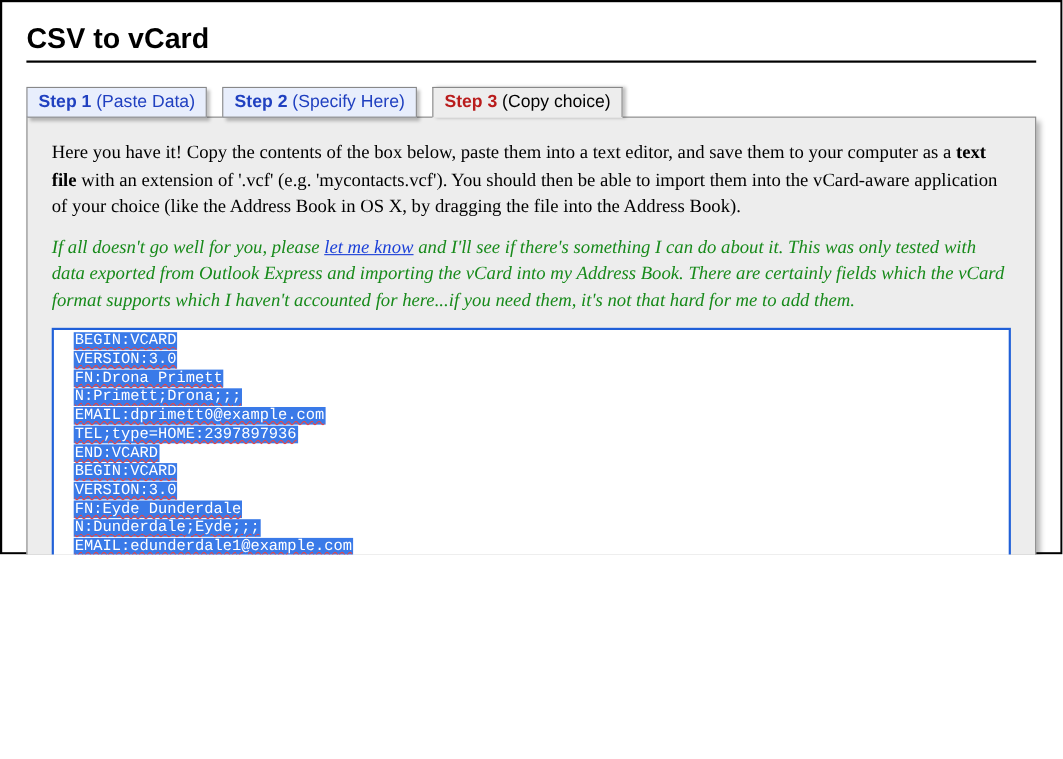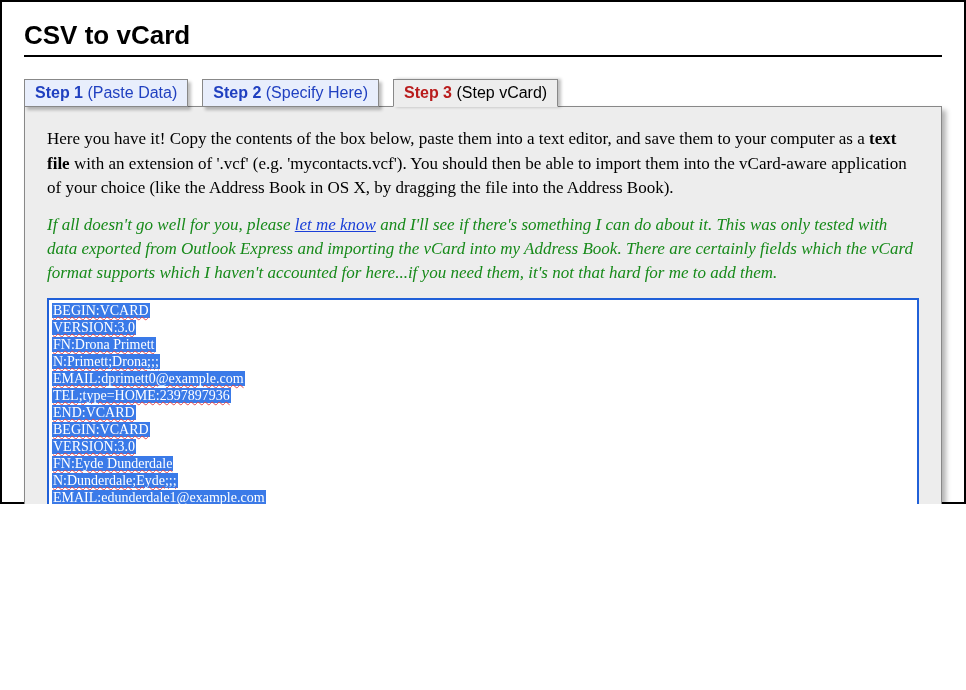--- a/index.html
+++ b/index.html
@@ -100,24 +100,24 @@
       font-style: italic;
     }
     
     .output-box {
       width: 100%;
       height: 288px;
       border: 2px solid #2060d8;
       background: #fff;
       overflow-y: scroll;
       overflow-x: hidden;
-      font-family: Liberation Serif, serif;
+      font-family: Liberation Mono, monospace;
       font-size: 14px;
       line-height: 17px;
-      padding: 2px 3px;
+      padding: 2px 18px;
       position: relative;
     }
     .output-box .line {
       white-space: pre;
     }
     .output-box .sel {
       background: #3a7ae8;
       color: #fff;
       padding: 0 1px;
       text-decoration-line: underline;
@@ -147,21 +147,21 @@
     <div class="tab">
       <span class="step-bold">Step 1</span>
       <span class="step-label">(Paste Data)</span>
     </div>
     <div class="tab">
       <span class="step-bold">Step 2</span>
       <span class="step-label">(Specify Here)</span>
     </div>
     <div class="tab active">
       <span class="step-bold">Step 3</span>
-      <span class="step-label">(Step vCard)</span>
+      <span class="step-label">(Copy choice)</span>
     </div>
   </div>
 
   <div class="panel">
     <p class="instructions">
       <span>Here you have it! Copy the contents of the box below, paste them into a text editor, and save them to your computer as a </span><span class="bold">text file</span><span> with an extension of '.vcf' (e.g. 'mycontacts.vcf'). You should then be able to import them into the vCard-aware application of your choice (like the Address Book in OS X, by dragging the file into the Address Book).</span>
     </p>
     <p class="note">
       <span>If all doesn't go well for you, please </span><a href="#">let me know</a><span> and I'll see if there's something I can do about it. This was only tested with data exported from Outlook Express and importing the vCard into my Address Book. There are certainly fields which the vCard format supports which I haven't accounted for here...if you need them, it's not that hard for me to add them.</span>
     </p>

